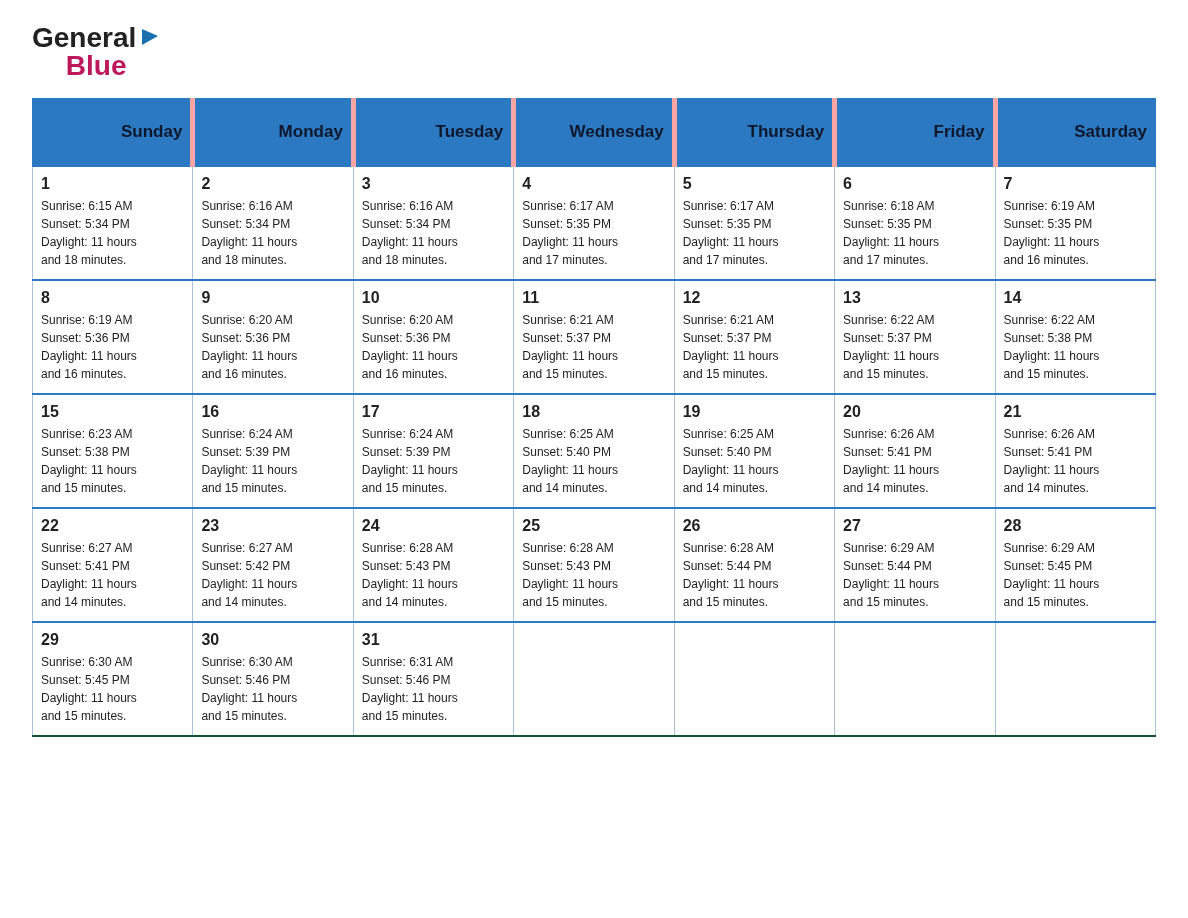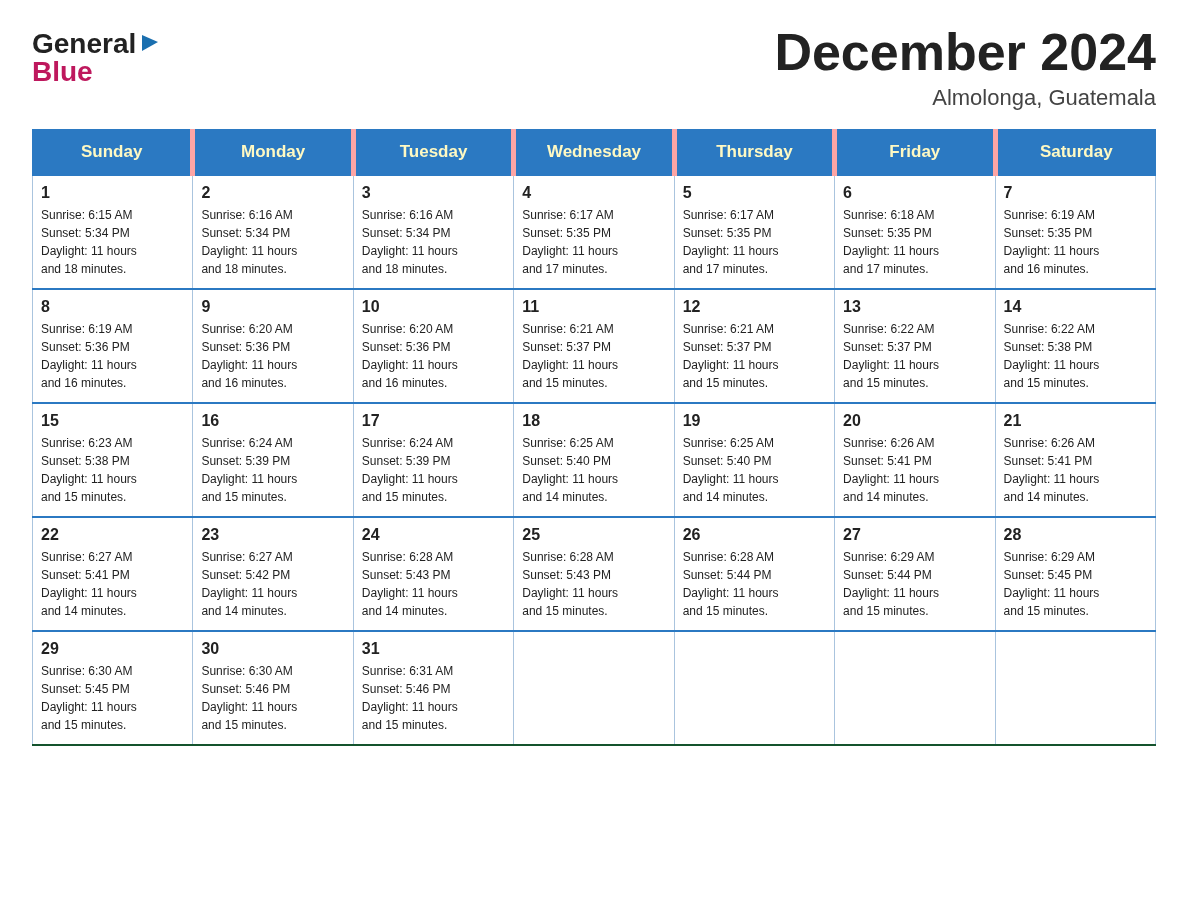--- a/index.html
+++ b/index.html
@@ -13,22 +13,21 @@
     }
     .header {
       display: flex;
       justify-content: space-between;
       align-items: flex-start;
       margin-bottom: 18px;
     }
     .logo {
       display: flex;
       flex-direction: column;
-      align-items: flex-start;
-      margin-top: 6px;
+      align-items: center;
     }
     .logo-text-general {
       font-size: 28px;
       font-weight: bold;
       color: #222;
       line-height: 1;
     }
     .logo-text-blue {
       font-size: 28px;
       font-weight: bold;
@@ -53,25 +52,25 @@
       color: #444;
       margin-top: 4px;
     }
     table {
       width: 100%;
       border-collapse: collapse;
       table-layout: fixed;
     }
     thead tr th {
       background-color: #2b79c2;
-      color: #fef9c3;
+      color: #0f172a;
       font-size: 17px;
       font-weight: bold;
-      padding: 12px 8px;
-      text-align: center;
+      padding: 23px 8px;
+      text-align: right;
       border: 1px solid #2b79c2;
     }
     tbody tr td {
       vertical-align: top;
       padding: 8px 8px 10px 8px;
       border: 1px solid #aac4de;
       border-top: 2px solid #2b79c2;
       font-size: 13px;
       color: #222;
       min-height: 90px;
@@ -113,24 +112,20 @@
     <div class="logo-row">
       <span class="logo-text-general">General</span>
       <span style="display:inline-block; margin-left:2px;">
         <svg width="22" height="22" viewBox="0 0 22 22">
           <polygon points="4,4 20,11 4,20" fill="#1a6faf"></polygon>
         </svg>
       </span>
     </div>
     <span class="logo-text-blue">Blue</span>
   </div>
-  <div class="title-block">
-    <div class="calendar-title">December 2024</div>
-    <div class="calendar-subtitle">Almolonga, Guatemala</div>
-  </div>
 </div>
 
 <table>
   <thead>
     <tr id="header-row">
         <th>Sunday</th>
         <th>Monday</th>
         <th>Tuesday</th>
         <th>Wednesday</th>
         <th>Thursday</th>

